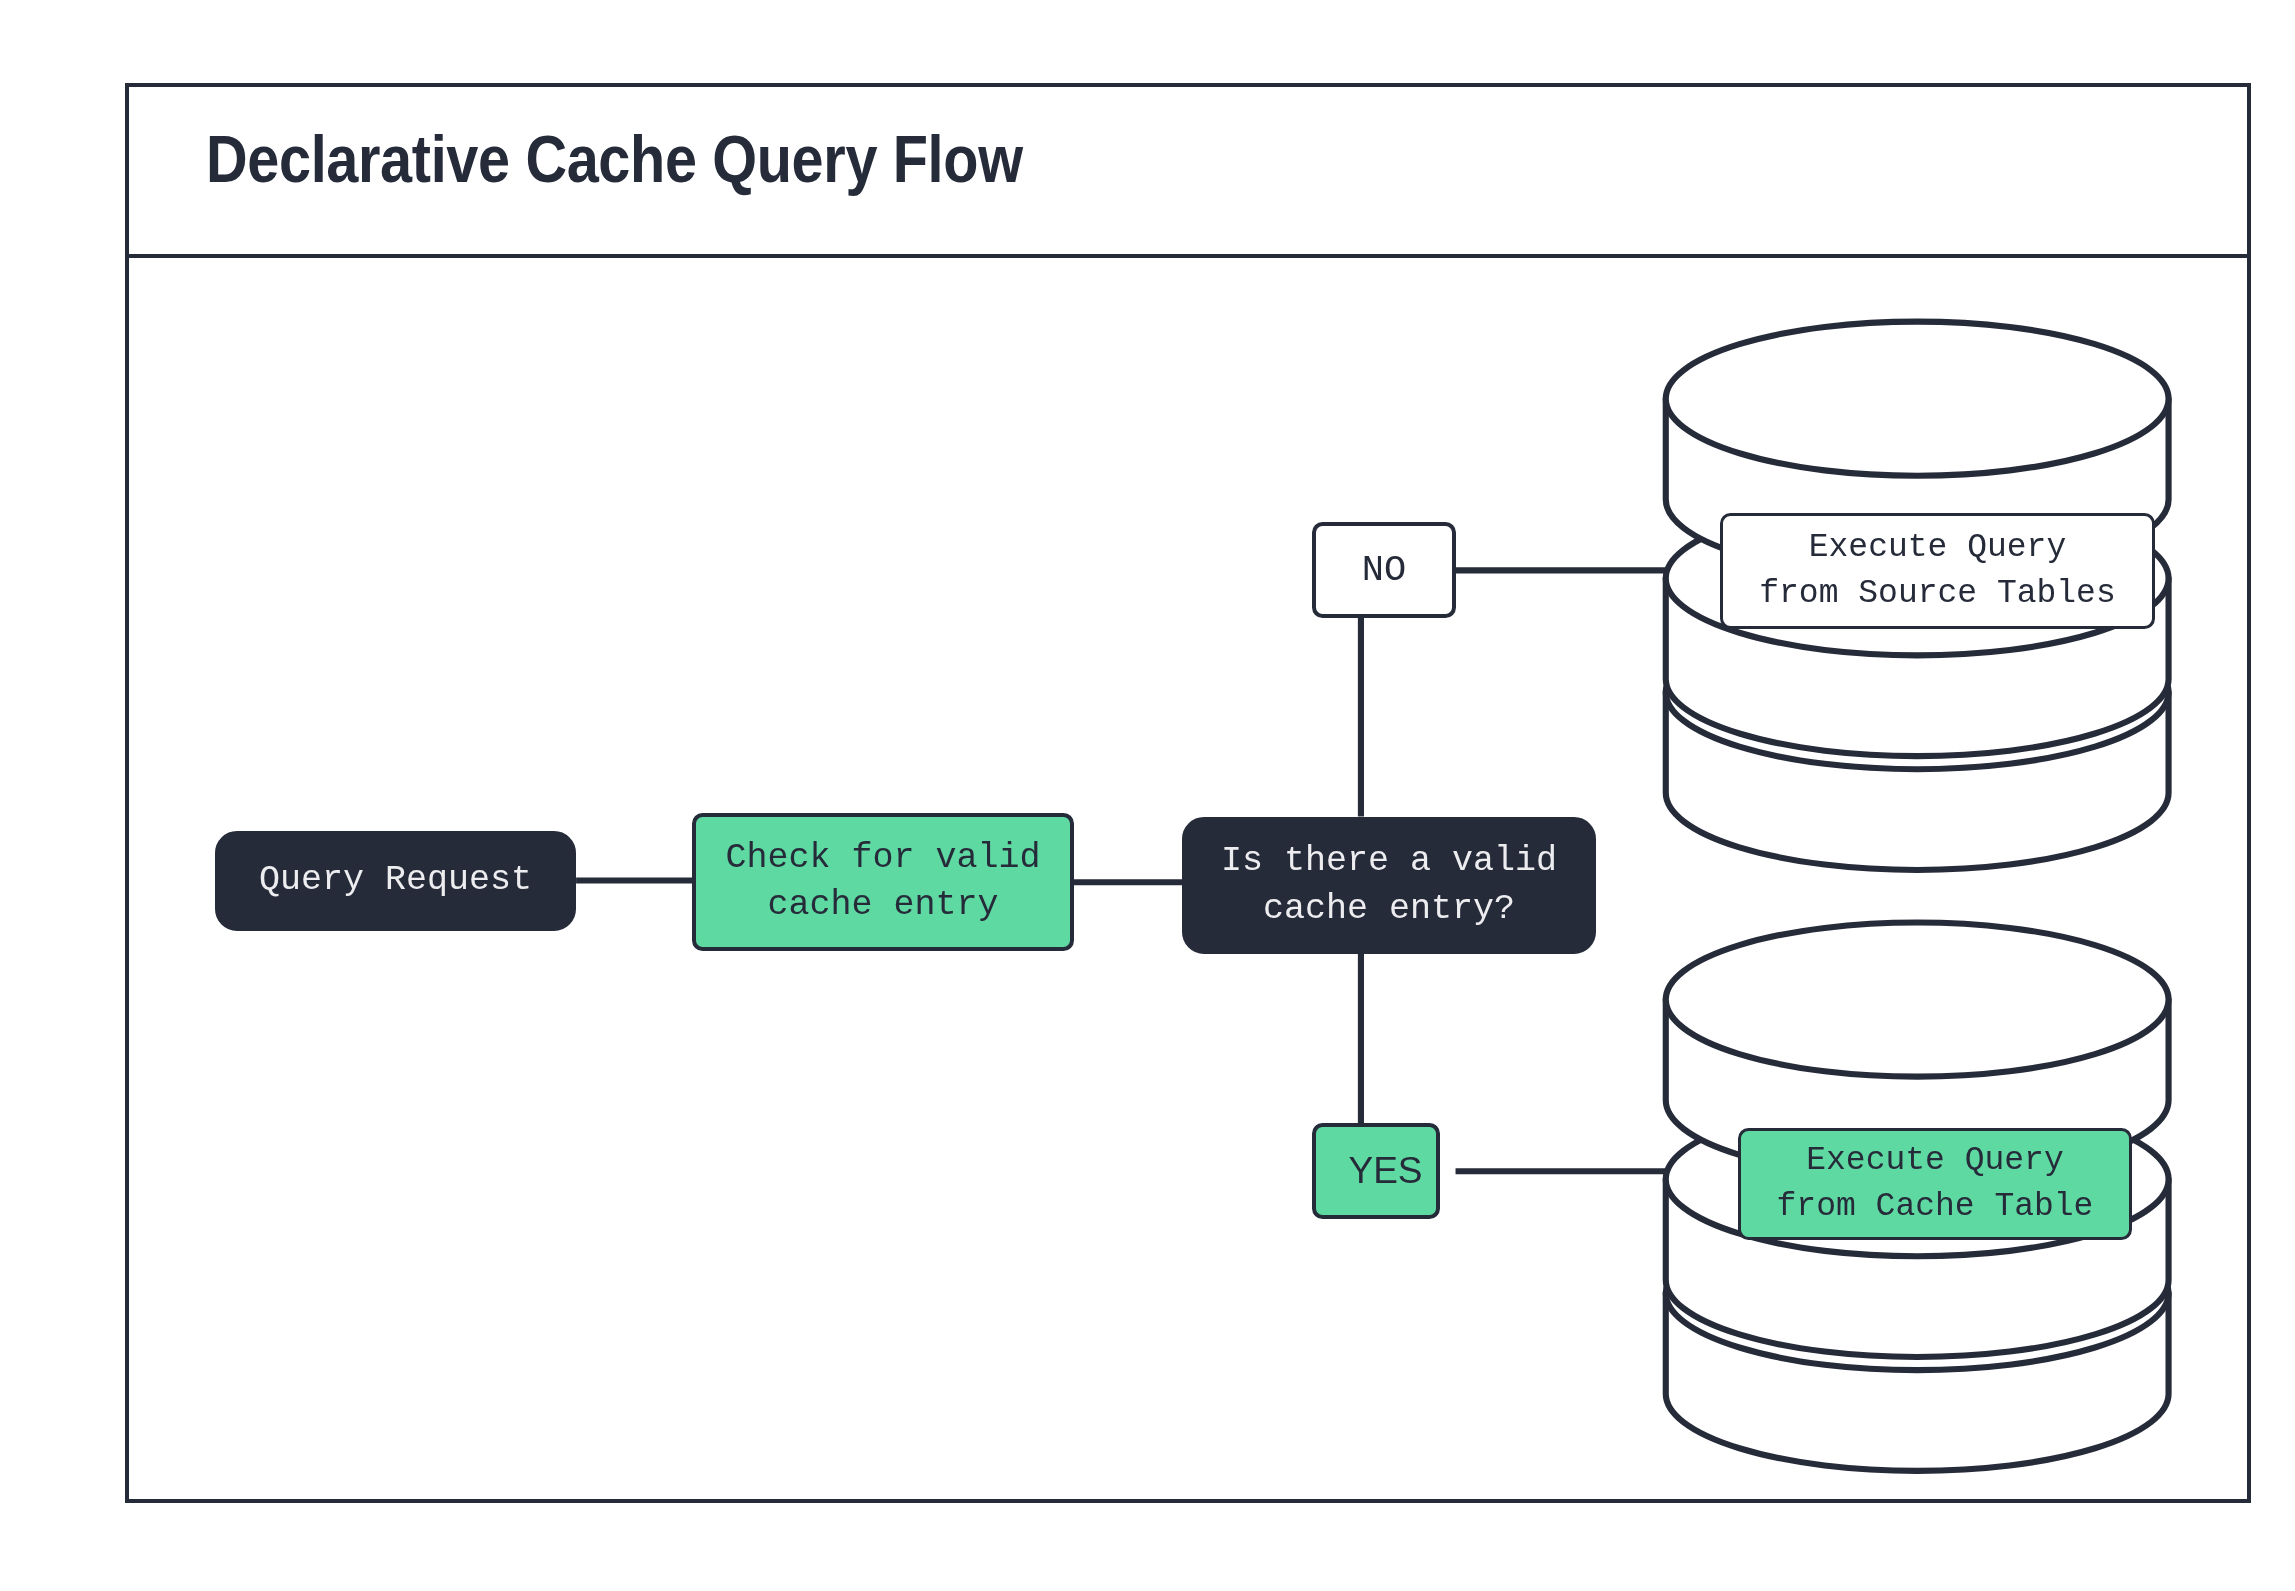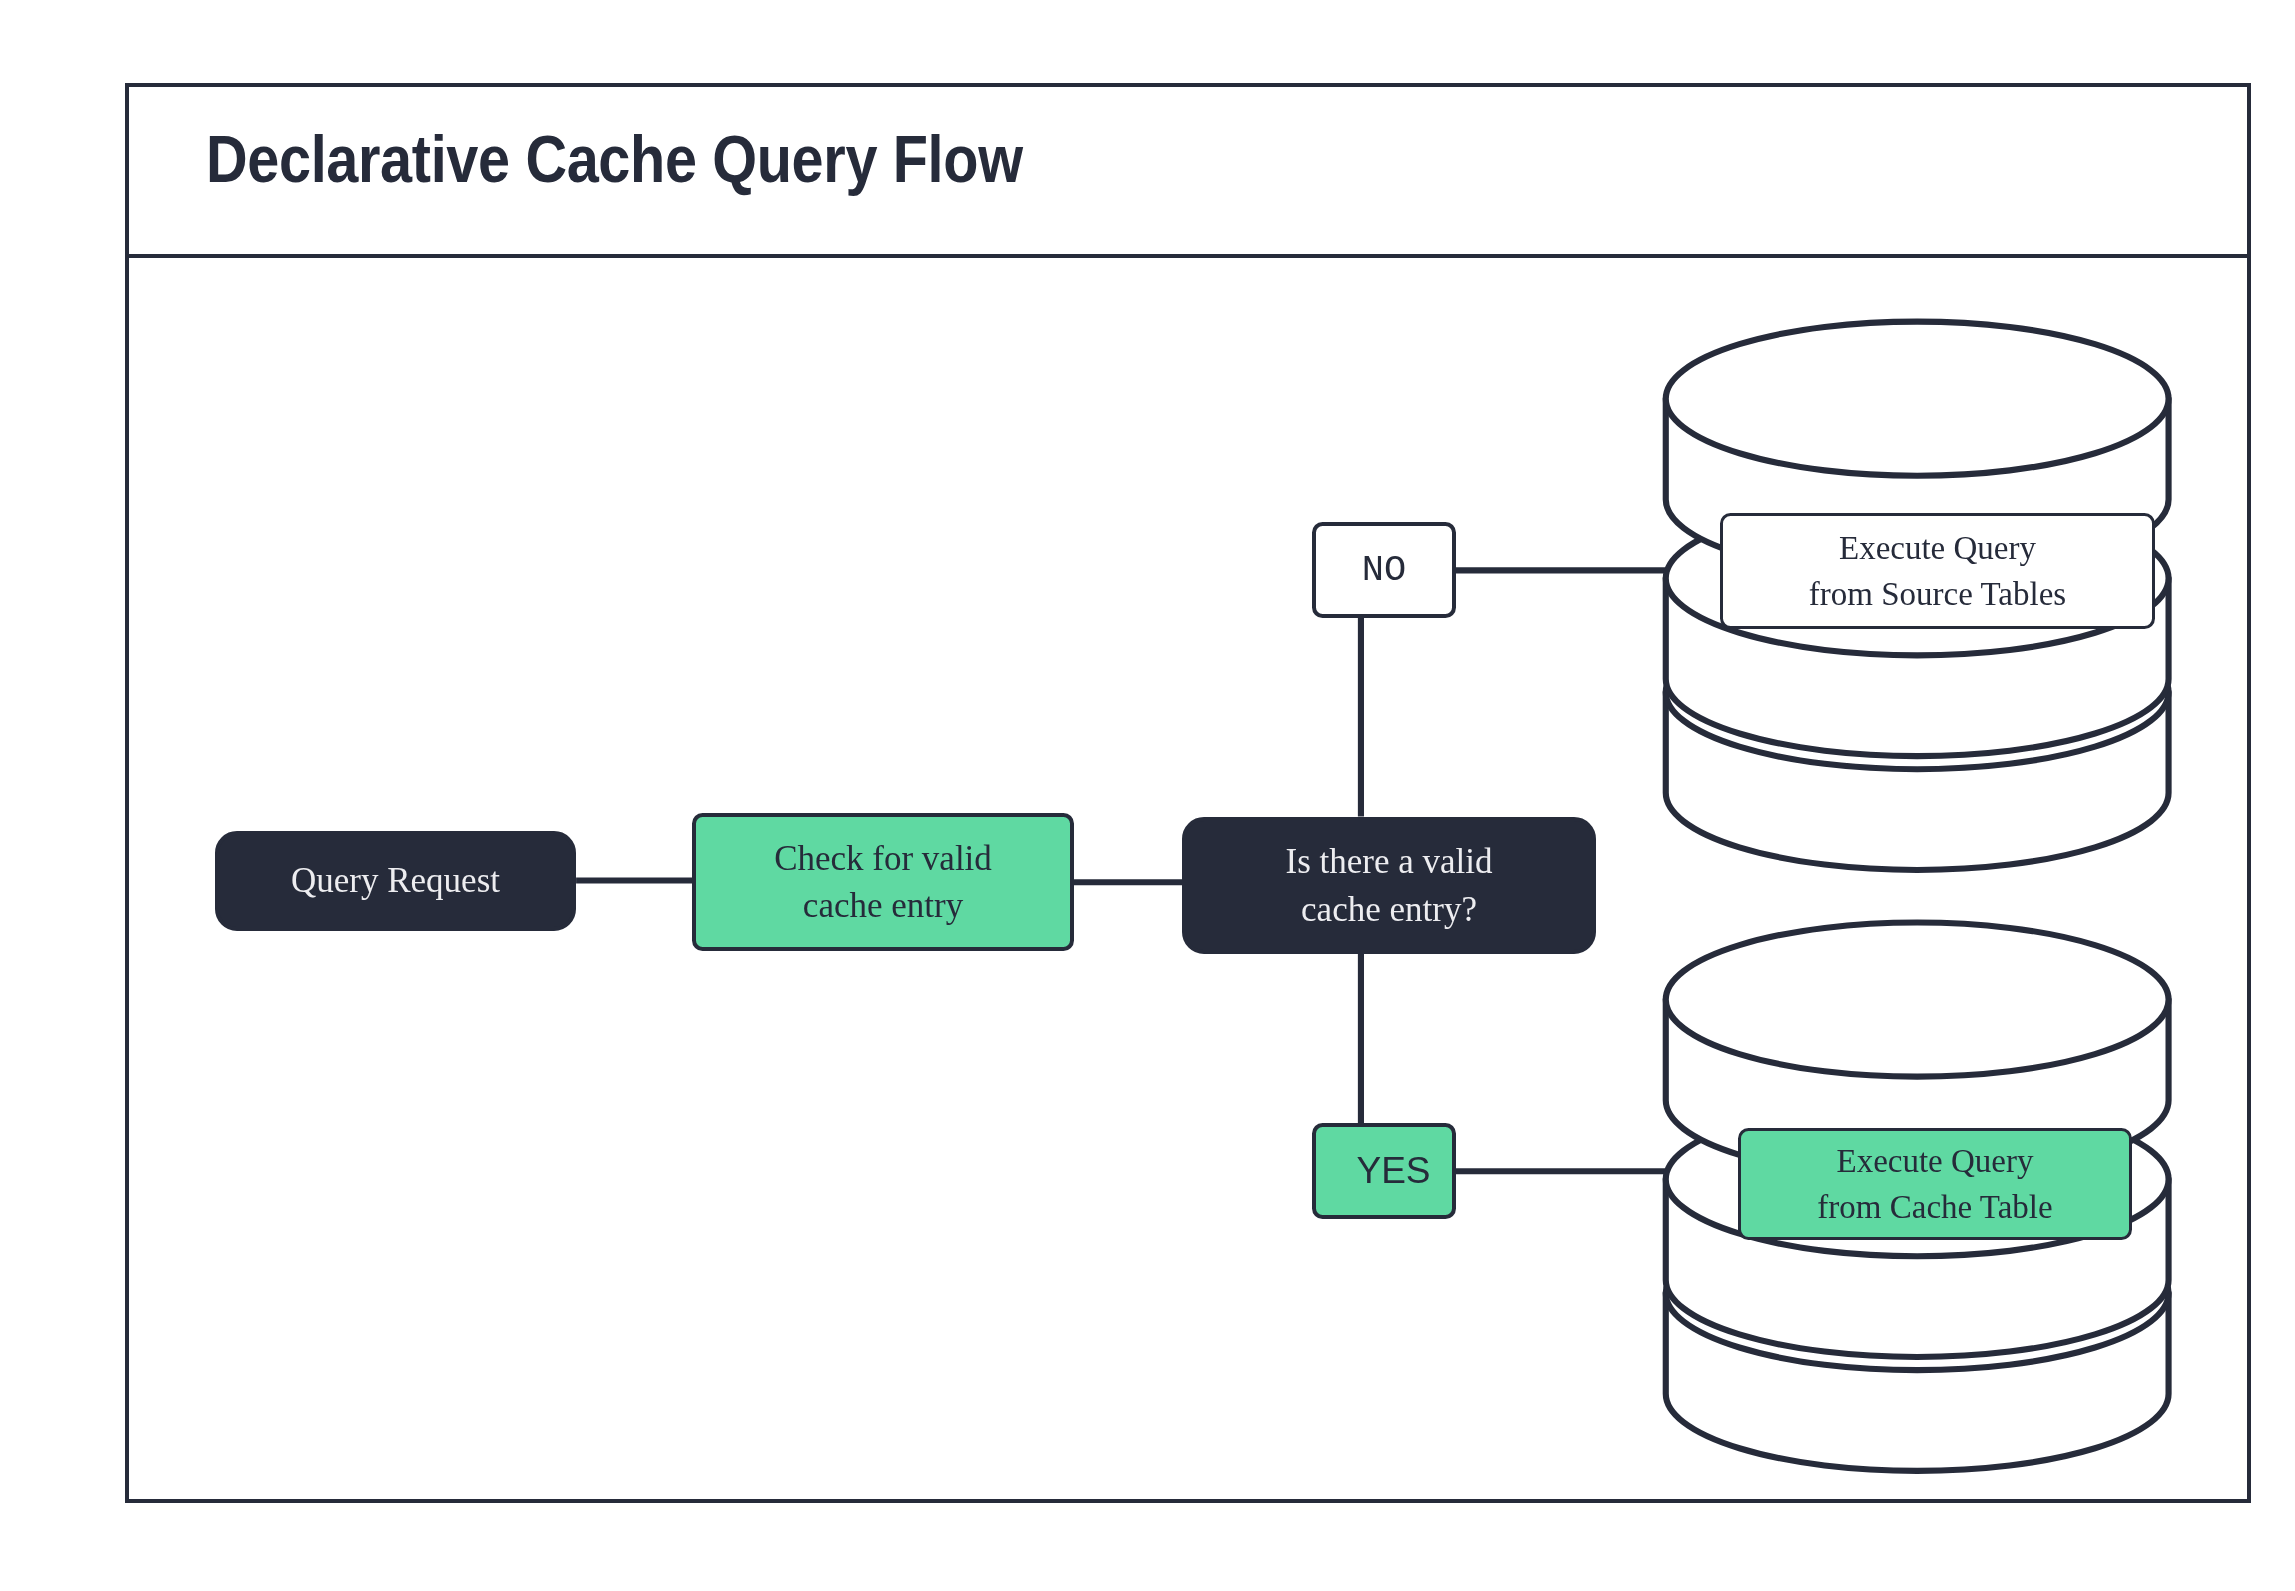--- a/index.html
+++ b/index.html
@@ -67,21 +67,21 @@
   }
 
   
   .node {
     position: absolute;
     box-sizing: border-box;
     display: flex;
     align-items: center;
     justify-content: center;
     text-align: center;
-    font-family: Liberation Serif, serif;
+    font-family: Liberation Mono, monospace;
     white-space: pre-line;
   }
 
   .node-dark {
     background: #262B3A;
     color: #EDEDF0;
     border: 4.4px solid #262B3A;
     border-radius: 22px;
   }
   .node-green {
@@ -108,21 +108,21 @@
   #node-decision {
     left: 1142px; top: 817px; width: 414px; height: 137px;
     font-size: 35px; line-height: 1.35;
   }
   #label-no {
     left: 1272px; top: 522px; width: 144px; height: 96px;
     font-family: Liberation Mono, monospace;
     font-size: 37px;
   }
   #label-yes {
-    left: 1272px; top: 1123px; width: 144px; height: 96px;
+    left: 1272px; top: 1123px; width: 128px; height: 96px;
     font-family: "Liberation Sans", sans-serif;
     font-size: 37px;
     padding-left: 19px;
   }
   #node-source-tables {
     left: 1680px; top: 513px; width: 435px; height: 116px;
     font-size: 33px; line-height: 1.4;
     border-width: 3.5px;
   }
   #node-cache-table {

